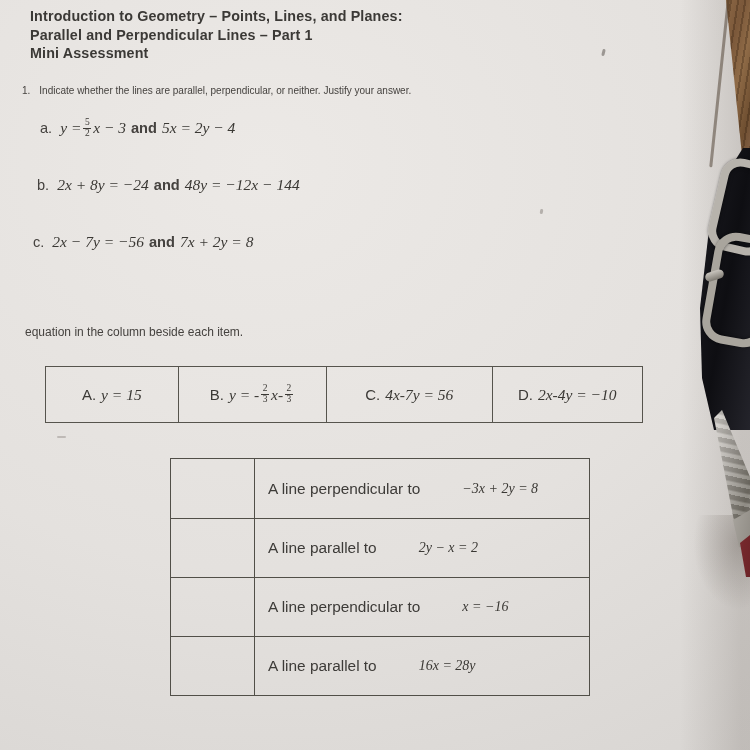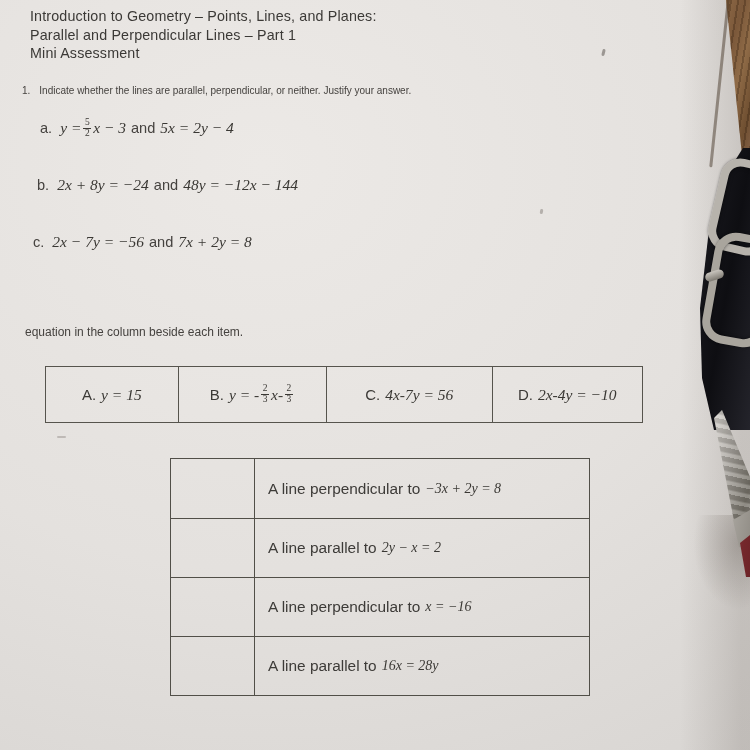--- a/index.html
+++ b/index.html
@@ -2,26 +2,26 @@
 <html><head>
 <meta charset="utf-8">
 <style>
   html,body{margin:0;padding:0;}
   body{width:750px;height:750px;overflow:hidden;font-family:"Liberation Sans",sans-serif;}
   .scene{position:relative;width:750px;height:750px;overflow:hidden;
     background:radial-gradient(140% 120% at 35% 22%, #ece9e6 0%, #e4e1de 45%, #d2cfcc 100%);}
   .abs{position:absolute;}
 
   
-  .header{left:30px;top:7px;font-weight:normal;font-size:14.3px;line-height:18.6px;
+  .header{left:30px;top:7px;font-weight:bold;font-size:14.3px;line-height:18.6px;
     color:#3b3936;letter-spacing:.15px;}
   .q-line{color:#45423f;font-size:10px;white-space:nowrap;}
   .q-num{margin-right:9px;}
   .eq{font-family:"Liberation Serif",serif;font-style:italic;font-size:15.5px;color:#3a3834;white-space:nowrap;}
-  .conj{margin:0 5px;white-space:nowrap;}
+  .conj{margin:0 5px;white-space:nowrap;font-weight:bold;}
   .part{display:flex;align-items:center;color:#45423f;font-size:14.6px;white-space:nowrap;}
   .part .plbl{margin-right:8px;}
   .frac{display:inline-flex;flex-direction:column;align-items:center;line-height:1.05;
     font-family:"Liberation Serif",serif;font-style:normal;font-size:9.5px;color:#3a3834;
     margin:0 2px;vertical-align:middle;}
   .frac .den{border-top:1px solid #3a3834;padding:0 1.5px;}
 
   
   .choices{left:45px;top:366px;width:598px;height:57px;display:flex;
     border:1.5px solid #56544d;box-sizing:border-box;background:rgba(255,255,255,0.06);}
@@ -30,21 +30,21 @@
   .choices .cell + .cell{border-left:1.4px solid #56544d;}
   .c-a{width:132px;} .c-b{width:149px;} .c-c{width:166px;} .c-d{width:151px;}
   .choices .lbl{margin-right:5px;}
 
   
   .match{left:170px;top:458px;width:420px;height:238px;display:grid;
     grid-template-columns:84px 1fr;grid-template-rows:repeat(4,1fr);
     border:1.6px solid #514f48;box-sizing:border-box;}
   .match .blank{border-right:1.4px solid #514f48;box-sizing:border-box;}
   .match .item{display:flex;align-items:center;padding-left:13px;box-sizing:border-box;
-    font-size:15.4px;color:#3d3b38;white-space:nowrap;}
+    font-size:15.4px;color:#3d3b38;white-space:nowrap;gap:37px;}
   .match .row-top{border-top:1.4px solid #514f48;}
   .match .item .eq{margin-left:5px;font-size:14px;}
 
   
   .right-shadow{right:0;top:0;width:70px;height:750px;pointer-events:none;
     background:linear-gradient(to right, rgba(0,0,0,0) 0%, rgba(64,54,46,0.16) 88%);}
   .wood{left:716px;top:0;width:34px;height:168px;
     clip-path:polygon(10px 0, 34px 0, 34px 165px, 27px 165px);
     background:
       repeating-linear-gradient(99deg, rgba(40,22,8,0.28) 0 2px, rgba(0,0,0,0) 2px 7px),

